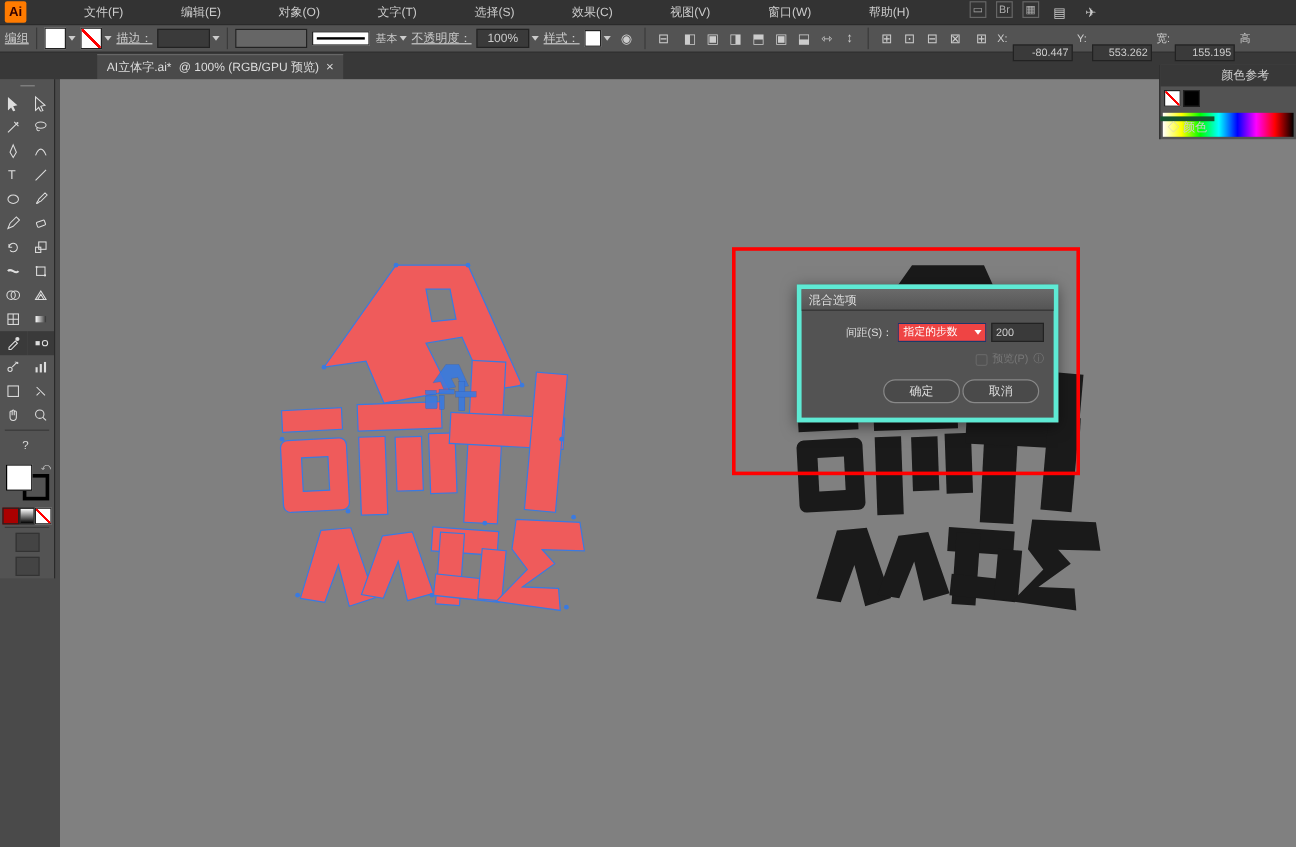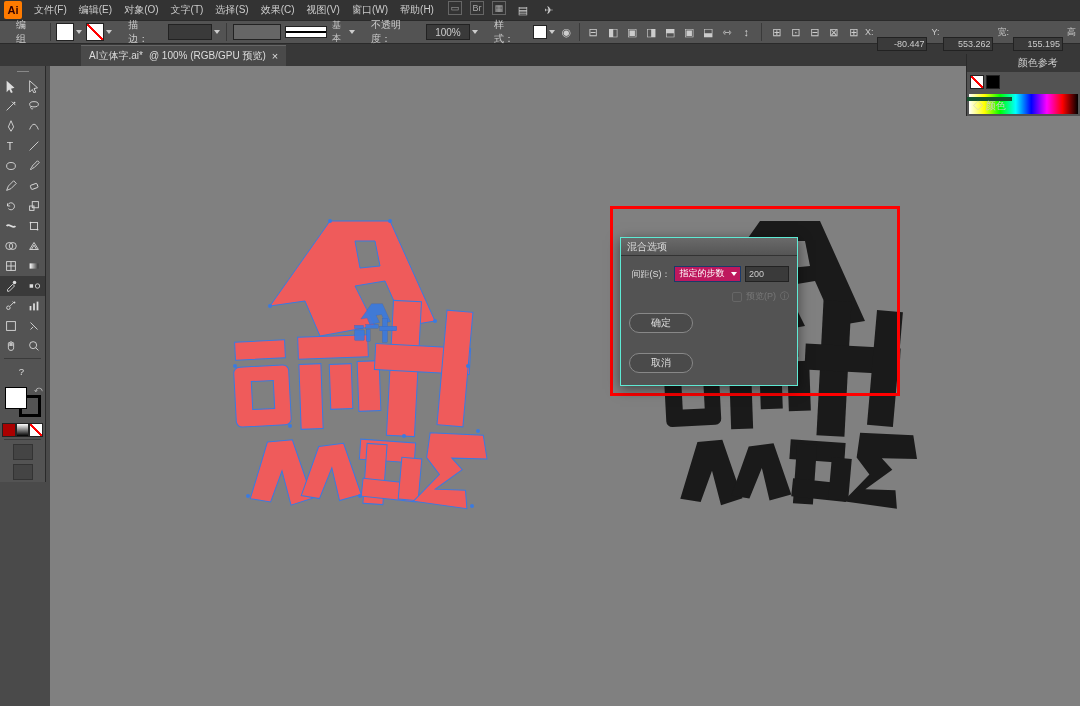--- a/index.html
+++ b/index.html
@@ -1,27 +1,27 @@
 <!DOCTYPE html>
 <html><head>
 <meta charset="utf-8">
 <style>
 * { margin: 0; padding: 0; box-sizing: border-box; font-family: "Microsoft YaHei", Arial, sans-serif; user-select: none; }
 body { width: 1080px; height: 706px; background: #4a4a4a; overflow: hidden; position: relative; }
 
 
-.menubar { height: 20px; background: #333333; display: flex; align-items: center; padding: 0 4px; color: #ccc; font-size: 10px; }
+.menubar { height: 20px; background: #333333; display: flex; align-items: center; padding: 0 4px; color: #ccc; font-size: 10px; gap: 36px; }
 .ai-logo { width: 18px; height: 18px; background: #ff7b00; color: #330000; font-weight: bold; font-size: 11px; display: flex; align-items: center; justify-content: center; border-radius: 2px; margin-right: 6px; }
 .menu-item { padding: 0 6px; cursor: pointer; }
 .menu-icons { margin-left: 8px; display: flex; gap: 8px; }
 .menu-icon-box { width: 14px; height: 14px; border: 1px solid #666; display:flex; align-items:center; justify-content:center; font-size:9px; color:#aaa;}
 
 
 .controlbar { height: 24px; background: #535353; border-top: 1px solid #2a2a2a; border-bottom: 1px solid #2a2a2a; display: flex; align-items: center; padding: 0 4px; gap: 4px; color: #ccc; font-size: 10px; }
-.ctrl-label { margin: 0 12px; }
+.ctrl-label { margin: 0 0; text-decoration: underline; }
 .ctrl-swatch { width: 18px; height: 18px; border: 1px solid #222; }
 .ctrl-swatch.white { background: #fff; }
 .ctrl-swatch.none { background: #fff; position: relative; }
 .ctrl-swatch.none::after { content: ""; position: absolute; left: 0; top: 0; width: 100%; height: 100%; background: linear-gradient(to top right, transparent 45%, red 45%, red 55%, transparent 55%); }
 .ctrl-dd { display:flex; align-items:center; gap:2px; }
 .dd-caret { width: 0; height: 0; border-left: 3px solid transparent; border-right: 3px solid transparent; border-top: 4px solid #ccc; }
 .ctrl-input { background: #3a3a3a; border: 1px solid #222; color: #ccc; height: 16px; font-size: 10px; padding: 0 3px; width: 44px; text-align: center; }
 .ctrl-input.wide { width: 60px; }
 .stroke-preview { width: 48px; height: 12px; background: #fff; border: 1px solid #222; display: flex; align-items: center; justify-content: center; }
 .stroke-line { width: 40px; height: 2px; background: #000; }
@@ -40,33 +40,33 @@
 
 
 .artwork { position: absolute; }
 .art-left { left: 160px; top: 140px; }
 .art-right { left: 590px; top: 140px; }
 
 
 .highlight { position: absolute; left: 560px; top: 140px; width: 290px; height: 190px; border: 3px solid #ff0000; z-index: 5; }
 
 
-.dialog { position: absolute; left: 570px; top: 171px; width: 178px; background: #535353; border: 1px solid #5eead4; box-shadow: 0 3px 12px rgba(0,0,0,0.5); z-index: 10; color: #ddd; font-size: 10px; }
+.dialog { position: absolute; left: 614px; top: 171px; width: 218px; background: #535353; border: 4px solid #5eead4; box-shadow: 0 3px 12px rgba(0,0,0,0.5); z-index: 10; color: #ddd; font-size: 10px; }
 .dlg-title { height: 18px; background: linear-gradient(#6a6a6a,#555); padding: 2px 6px; font-size: 10px; border-bottom: 1px solid #333; }
 .dlg-body { padding: 10px 8px 12px; }
 .dlg-row { display: flex; align-items: center; gap: 4px; margin-bottom: 8px; justify-content: flex-end; }
 .dlg-lbl { width: 48px; text-align: right; font-size: 9px; }
-.dlg-select { background: #be185d; border: 1px solid #1a3a6a; color: #fff; height: 16px; font-size: 9px; padding: 0 14px 0 4px; position: relative; width: 74px; }
+.dlg-select { background: #ef4444; border: 1px solid #1a3a6a; color: #fff; height: 16px; font-size: 9px; padding: 0 14px 0 4px; position: relative; width: 74px; }
 .dlg-select::after { content:""; position:absolute; right:3px; top:5px; width:0;height:0;border-left:3px solid transparent;border-right:3px solid transparent;border-top:4px solid #fff;}
 .dlg-num { background: #3a3a3a; border: 1px solid #222; color: #ccc; height: 16px; width: 44px; font-size: 9px; padding: 0 3px; }
 .dlg-orient { display:flex; gap:2px; }
 .orient-btn { width: 28px; height: 16px; background: #ddd; border: 1px solid #888; font-size: 8px; display:flex; align-items:center; justify-content:center; color:#333;}
 .dlg-check { display: flex; align-items: center; gap: 4px; margin: 6px 0 10px 6px; color: #777; font-size: 9px; justify-content: flex-end; }
 .chk { width: 10px; height: 10px; border: 1px solid #666; border-radius: 2px; }
-.dlg-btns { display: flex; gap: 20px; justify-content: flex-end; padding-right: 4px; flex-direction: column; }
+.dlg-btns { display: flex; gap: 2px; justify-content: flex-end; padding-right: 4px; }
 .dlg-btn { width: 64px; height: 20px; border: 1px solid #888; border-radius: 10px; background: #4a4a4a; color: #ddd; font-size: 10px; display: flex; align-items: center; justify-content: center; cursor: pointer; }
 
 
 .toolbox { position: absolute; left: 0; top: 66px; width: 46px; background: #535353; border-right: 1px solid #2a2a2a; padding: 2px 0; }
 .tool-grip { height: 6px; display: flex; justify-content: center; align-items: center; gap:3px; margin-bottom:2px;}
 .tool-grip span { width:12px; height:1px; background:#888;}
 .tool-row { display: flex; }
 .tool { width: 23px; height: 20px; display: flex; align-items: center; justify-content: center; color: #ddd; cursor: pointer; position:relative; }
 .tool.active { background: #3a3a3a; }
 .tool svg { width: 14px; height: 14px; }

